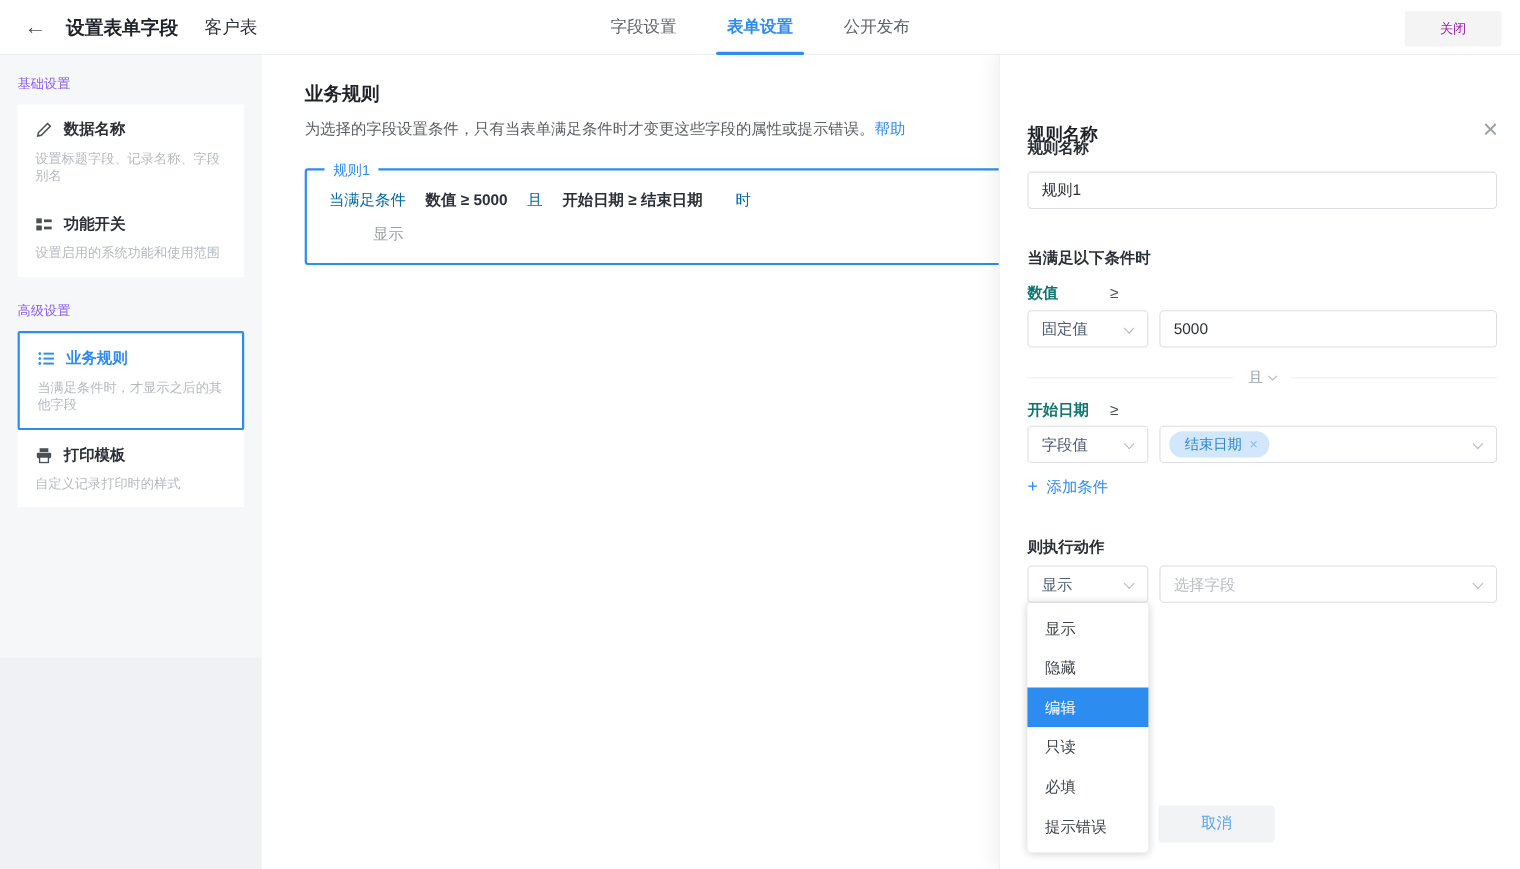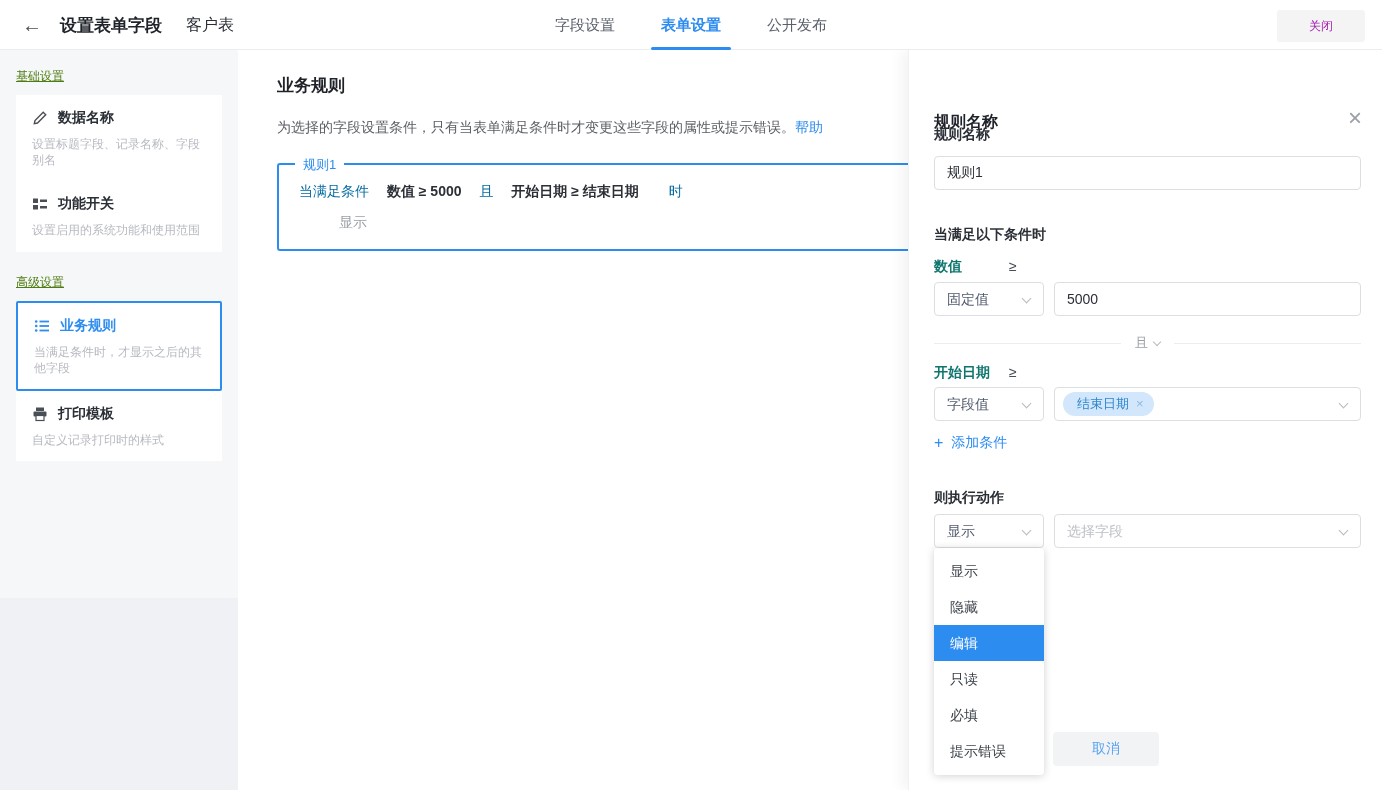--- a/index.html
+++ b/index.html
@@ -22,35 +22,35 @@
          background:#2d8cf0; border-radius:2px; }
   .close-btn { position:absolute; right:17px; top:10px; width:88px; height:32px; background:#f4f4f5;
          border:none; border-radius:3px; font-size:12px; color:#a21caf; cursor:pointer;
          font-family:inherit; }
 
   
   .sidebar { position:absolute; left:0; top:50px; width:238px; height:740px; background:#f6f7f8; }
   .sidebar::after { content:""; position:absolute; left:0; right:0; top:548px; bottom:0;
          background:#f0f1f4; }
   .side-inner { position:relative; z-index:2; padding:16px; }
-  .side-section-title { font-size:12px; color:#4d7c0f; margin:2px 0 10px 0;text-decoration:underline; }
+  .side-section-title { font-size:12px; color:#8b5cf6; margin:2px 0 10px 0; }
   .side-group { margin-bottom:22px; }
   .side-card { background:#fff; padding:14px 16px 13px 16px; cursor:pointer; }
   .side-card.selected { border:2px solid #2d8cf0; border-radius:2px; }
   .card-title-row { display:flex; align-items:center; }
   .card-icon { width:16px; height:16px; margin-right:10px; display:inline-flex; }
   .card-title { font-size:14px; font-weight:700; color:#2b2f36; }
   .side-card.selected .card-title { color:#2d8cf0; }
   .card-desc { font-size:12px; color:#b6bac0; margin-top:9px; line-height:1.35; }
 
   
   .main { position:absolute; left:238px; top:50px; width:1144px; height:740px; background:#fff;
           padding:24px 0 0 39px; }
   .main-title { font-size:17px; font-weight:700; color:#1f2329; }
-  .main-desc { font-size:14px; color:#5c6066; margin-top:22px; }
+  .main-desc { font-size:14px; color:#5c6066; margin-top:12px; }
   .help-link { color:#2d8cf0; cursor:pointer; text-decoration:none; }
   .rule-box { position:relative; margin-top:26px; width:682px; border:2px solid #2d8cf0;
           border-radius:3px; padding:18px 0 17px 20px; }
   .rule-legend { position:absolute; top:-9px; left:16px; background:#fff; padding:0 8px;
           font-size:13px; color:#2d8cf0; }
   .rule-line { font-size:14px; }
   .rl-gray { color:#0369a1; }
   .rl-cond { color:#2b2f36; font-weight:700;margin-top:12px; }
   .rule-line .m-l { margin-left:14px; }
   .rule-line2 { margin-top:13px; margin-left:40px; font-size:14px; color:#9aa0a6; }

